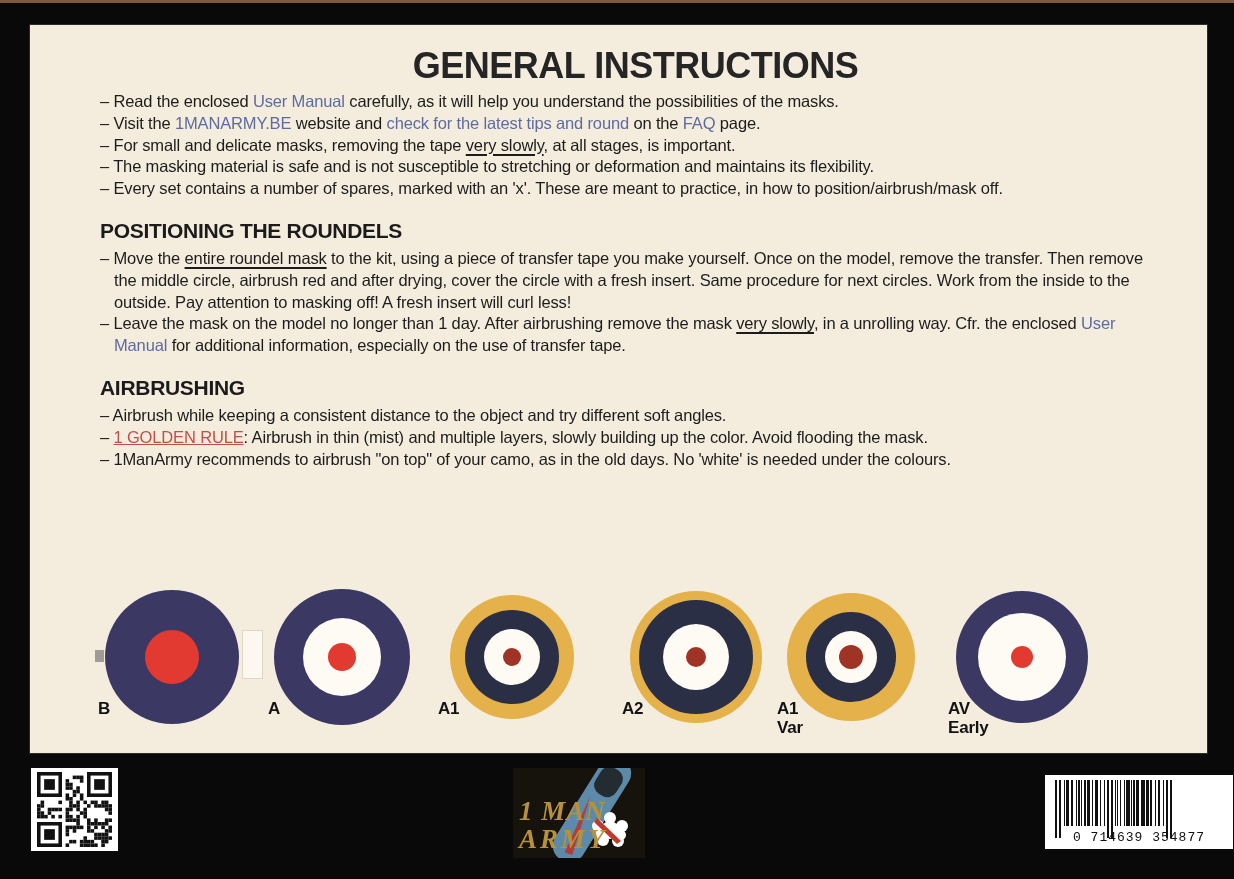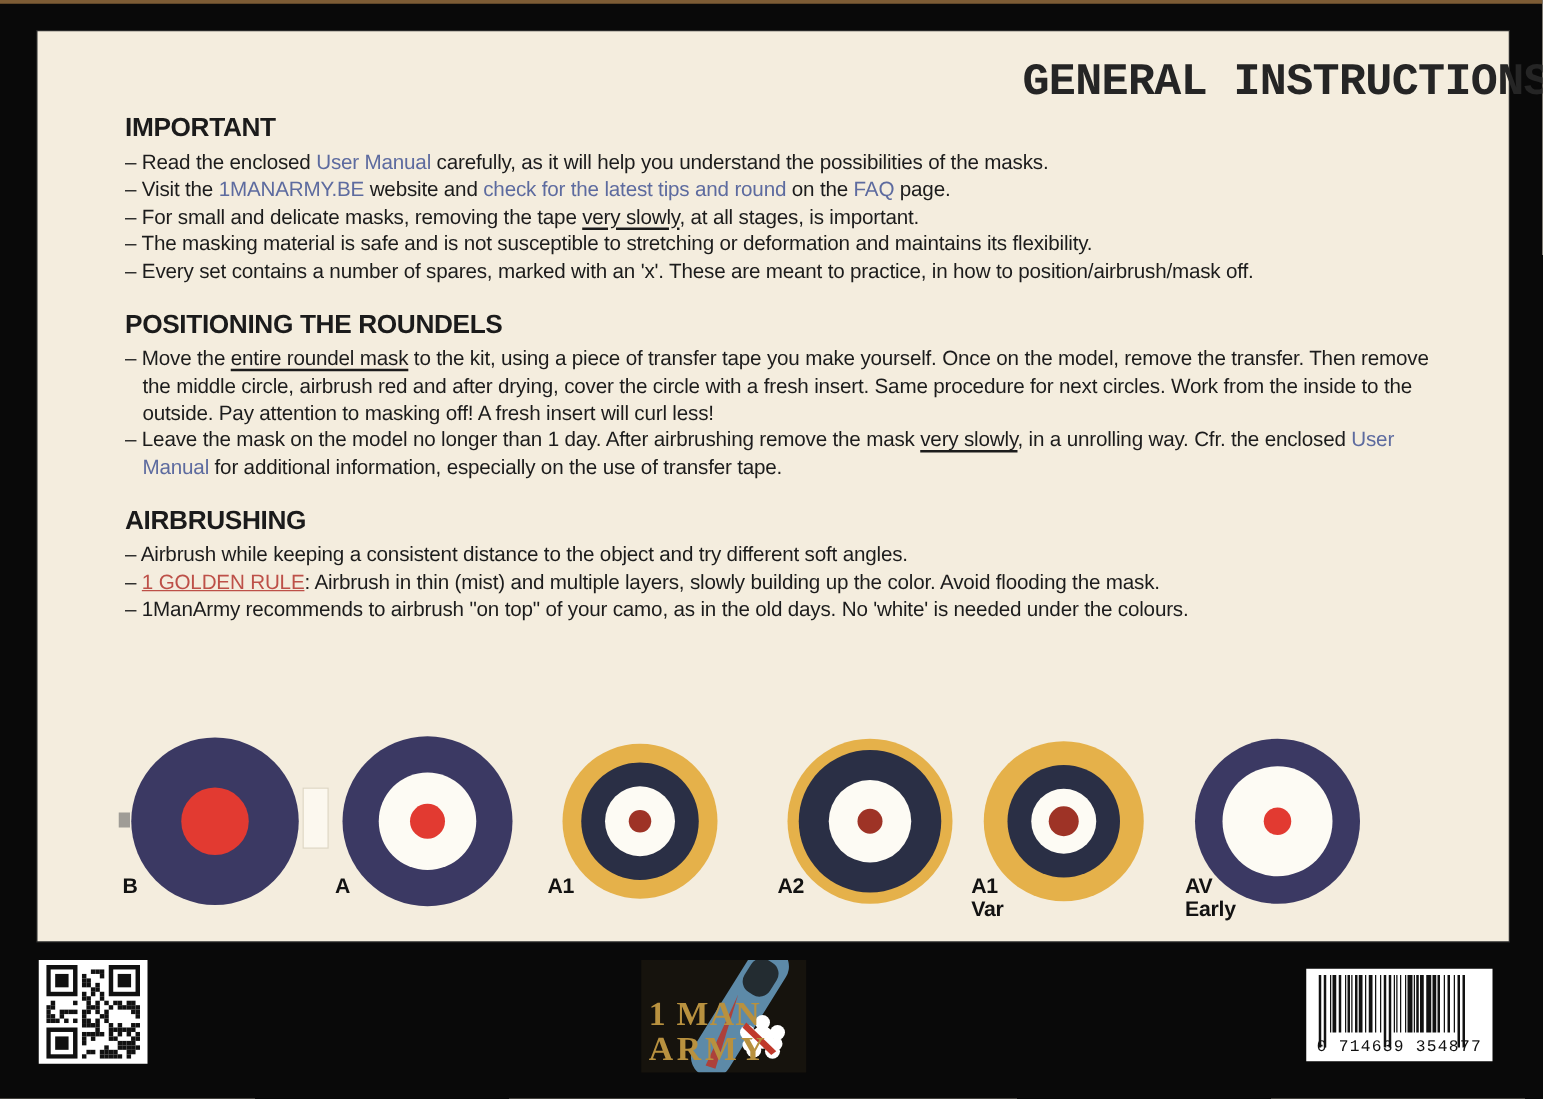--- a/index.html
+++ b/index.html
@@ -3,21 +3,21 @@
 <meta charset="utf-8">
 <style>
   * { margin:0; padding:0; box-sizing:border-box; }
   html,body { width:1234px; height:879px; overflow:hidden; }
   body { background:#090909; position:relative; font-family:"Liberation Sans", sans-serif; }
   .top-edge { position:absolute; left:0; top:0; width:1234px; height:3px; background:#7d5c35; }
   .page {
     position:absolute; left:30px; top:25px; width:1177px; height:728px;
     background:#f4edde; box-shadow:0 0 0 1px #2a2a2a;
   }
-  .title-row { position:absolute; top:20px; left:16px; width:100%; text-align:right;font-family:Liberation Mono, monospace; }
+  .title-row { position:absolute; top:20px; left:0; width:100%; text-align:center; }
   .title {
     display:inline-block; position:relative; left:17px;
     font-size:36px; font-weight:700; letter-spacing:-0.5px; color:#252525;
   }
   .content { position:absolute; left:70px; top:66px; width:1044px; color:#1c1c1c; }
   .section-heading {
     font-size:21px; font-weight:700; letter-spacing:-0.3px; color:#1b1b1b; margin-bottom:5px;
   }
   .section { margin-bottom:19px; }
   .bullet {
@@ -37,24 +37,24 @@
   .ghost-rect {
     position:absolute; left:212px; top:605px; width:21px; height:49px;
     background:#fcf8ef; border:1px solid #ded6c3;
   }
   .smudge { position:absolute; left:65px; top:625px; width:9px; height:12px; background:#8f8d89; opacity:.85; }
   .qr-box {
     position:absolute; left:31px; top:768px; width:87px; height:83px;
     background:#ffffff; display:flex; align-items:center; justify-content:center;
   }
   .logo-box {
-    position:absolute; left:513px; top:768px; width:132px; height:90px; background:#16130d; overflow:hidden;
+    position:absolute; left:513px; top:768px; width:132px; height:90px; background:#16130d; overflow:hidden;font-style:italic;
   }
   .barcode-box {
-    position:absolute; left:1045px; top:775px; width:149px; height:74px; background:#ffffff;
+    position:absolute; left:1045px; top:775px; width:188px; height:74px; background:#ffffff;
   }
   .bars { position:absolute; left:10px; top:5px; height:46px; display:flex; align-items:flex-start; }
   .bar { background:#111; height:46px; }
   .bar.guard { height:58px; }
   .bar-gap { height:46px; }
   .barcode-digits {
     position:absolute; left:0; bottom:4px; width:100%; text-align:center;
     font-family:"Liberation Mono", monospace; font-size:13px; color:#111; letter-spacing:1px;
   }
 </style>
@@ -63,21 +63,20 @@
 
 <div class="top-edge"></div>
 
 <div class="page">
   <div class="title-row">
     <div class="title">GENERAL INSTRUCTIONS</div>
   </div>
 
   <div class="content" id="sections">
       <div class="section">
-        <div class="section-heading">IMPORTANT</div>
         <div class="bullet"><span>Read the enclosed </span><span class="seg-link">User Manual</span><span> carefully, as it will help you understand the possibilities of the masks.</span></div>
         <div class="bullet"><span>Visit the </span><span class="seg-link">1MANARMY.BE</span><span> website and </span><span class="seg-link">check for the latest tips and round</span><span> on the </span><span class="seg-link">FAQ</span><span> page.</span></div>
         <div class="bullet"><span>For small and delicate masks, removing the tape </span><span class="seg-u">very slowly</span><span>, at all stages, is important.</span></div>
         <div class="bullet"><span>The masking material is safe and is not susceptible to stretching or deformation and maintains its flexibility.</span></div>
         <div class="bullet"><span>Every set contains a number of spares, marked with an 'x'. These are meant to practice, in how to position/airbrush/mask off.</span></div>
       </div>
       <div class="section">
         <div class="section-heading">POSITIONING THE ROUNDELS</div>
         <div class="bullet"><span>Move the </span><span class="seg-u">entire roundel mask</span><span> to the kit, using a piece of transfer tape you make yourself. Once on the model, remove the transfer. Then remove the middle circle, airbrush red and after drying, cover the circle with a fresh insert. Same procedure for next circles. Work from the inside to the outside. Pay attention to masking off! A fresh insert will curl less!</span></div>
         <div class="bullet"><span>Leave the mask on the model no longer than 1 day. After airbrushing remove the mask </span><span class="seg-u">very slowly</span><span>, in a unrolling way. Cfr. the enclosed </span><span class="seg-link">User Manual</span><span> for additional information, especially on the use of transfer tape.</span></div>

